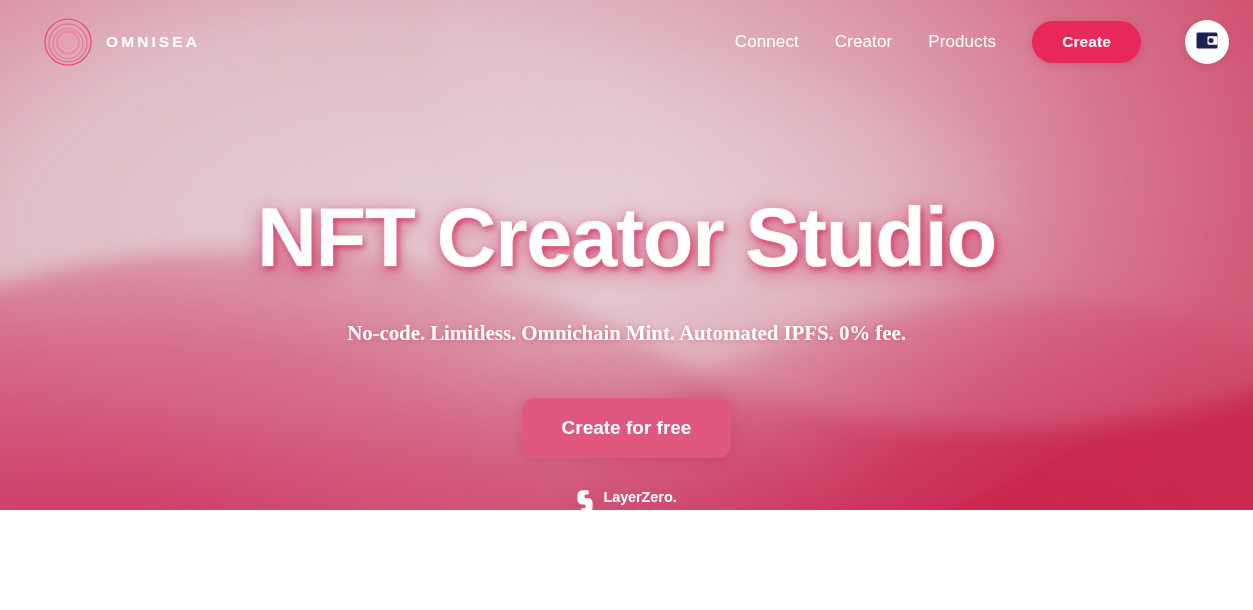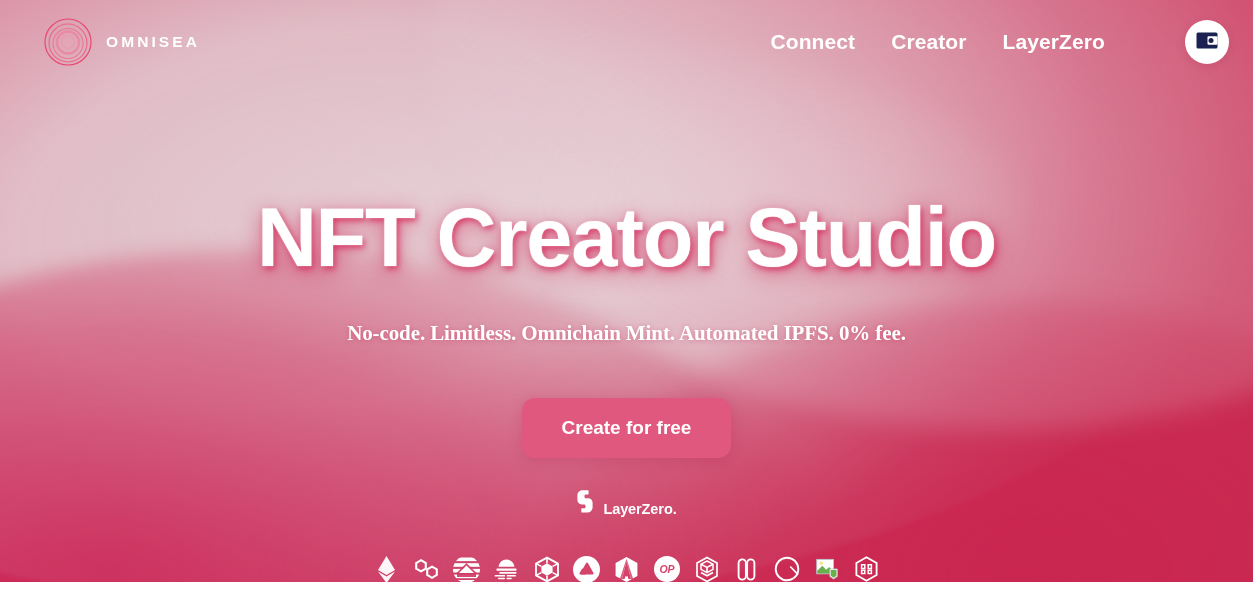--- a/index.html
+++ b/index.html
@@ -9,21 +9,21 @@
     width: 1253px;
     height: 610px;
     overflow: hidden;
     font-family: "Liberation Sans", sans-serif;
   }
 
   
   .page {
     position: relative;
     width: 1253px;
-    height: 582px;
+    height: 510px;
     overflow: hidden;
     background:
       linear-gradient(118deg,
         #d9597c 0%,
         #d14f73 14%,
         #cf4066 34%,
         #cd3459 55%,
         #cc2f55 74%,
         #c92b50 100%);
   }
@@ -144,22 +144,22 @@
   }
 
   .nav {
     margin-left: auto;
     display: flex;
     align-items: center;
     gap: 0;
   }
 
   .nav-link {
-    font-size: 21px;
-    font-weight: 700;
+    font-size: 17px;
+    font-weight: 400;
     color: #ffffff;
     text-decoration: none;
     padding: 10px 0;
     margin: 0 36px 0 0;
     white-space: nowrap;
     cursor: pointer;
     letter-spacing: 0.1px;
   }
 
   .create-btn {
@@ -240,21 +240,21 @@
     padding: 19px 40px;
     cursor: pointer;
     font-family: "Liberation Sans", sans-serif;
     box-shadow: 0 3px 14px rgba(170,25,62,0.22);
   }
 
   
   .powered {
     margin-top: 23px;
     display: flex;
-    align-items: flex-end;
+    align-items: flex-start;
     gap: 9px;
   }
   .powered-text {
     font-size: 14.5px;
     font-weight: 700;
     color: #ffffff;
     letter-spacing: -0.1px;
   }
 
   
@@ -307,22 +307,23 @@
             <circle cx="24" cy="24" r="6.5" stroke="#f094b0" stroke-width="1.6" opacity="0.7"></circle>
             <circle cx="24" cy="23.5" r="3" fill="#f0a2ba" opacity="0.45"></circle>
           </svg>
         </span>
         <span class="brand-name">OMNISEA</span>
       </div>
 
       <nav class="nav">
         <a class="nav-link" href="#">Connect</a>
         <a class="nav-link" href="#">Creator</a>
-        <a class="nav-link" href="#">LayerZero</a>
-
+        <a class="nav-link" href="#">Products</a>
+
+        <button class="create-btn">Create</button>
 
         <button class="wallet-btn">
           <span>
             <svg width="22" height="17" viewBox="0 0 22 17" fill="none">
               <rect x="0.5" y="0.5" width="21" height="16" rx="1.5" fill="#1b2251"></rect>
               <rect x="11.5" y="4.2" width="10" height="8.6" rx="1.2" fill="#ffffff"></rect>
               <circle cx="15" cy="8.5" r="2.5" fill="#1b2251"></circle>
             </svg>
           </span>
         </button>

